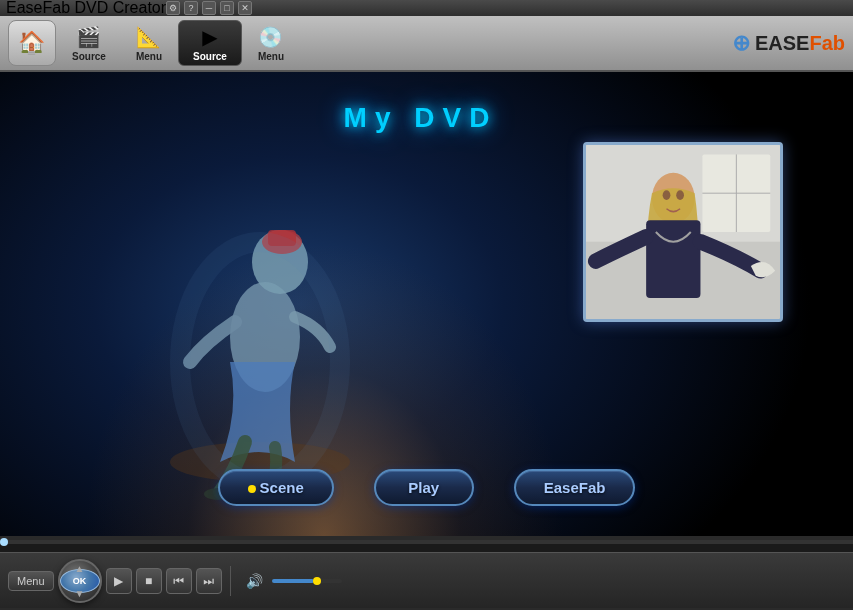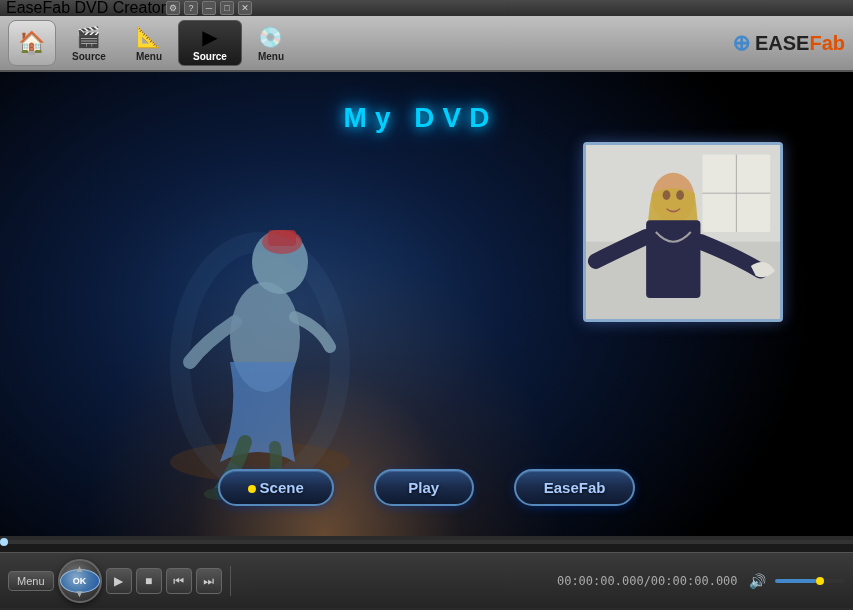--- a/index.html
+++ b/index.html
@@ -496,20 +496,19 @@
     <span id="ok-down">▼</span>
   </div>
 
   <div class="ctrl-btn">▶</div>
   <div class="ctrl-btn">■</div>
   <div class="ctrl-btn">⏮</div>
   <div class="ctrl-btn">⏭</div>
 
   <div class="separator"></div>
 
-  <span id="timecode">00:00:00.000/00:00:00.000</span>
 
   <span id="volume-icon">🔊</span>
   <div id="volume-slider">
     <div id="volume-fill"></div>
     <div id="volume-knob"></div>
   </div>
 </div>
 
 </body></html>

